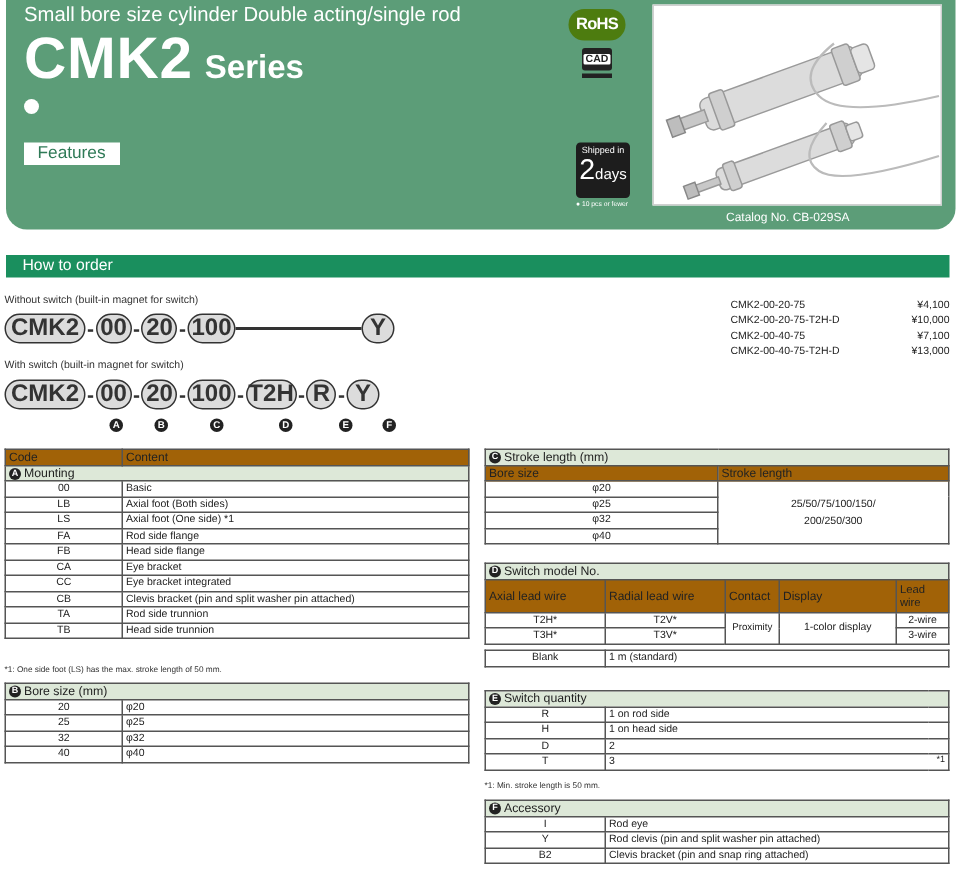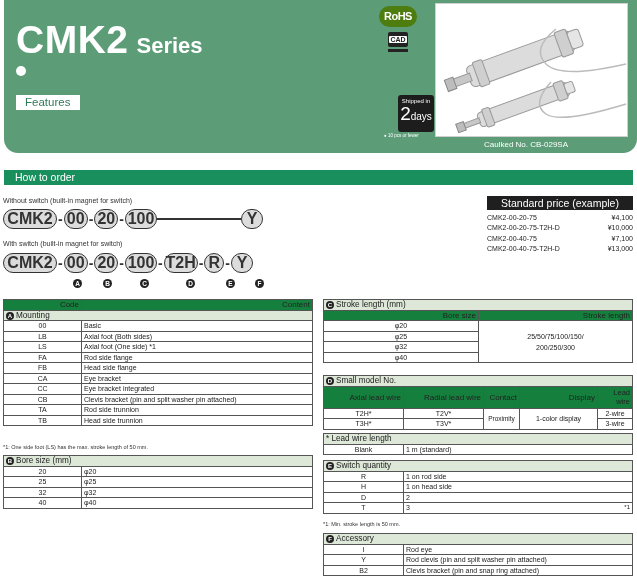--- a/index.html
+++ b/index.html
@@ -25,21 +25,21 @@
   .hero .feat-list { position: absolute; left: 14px; top: 118px; font-size: 8px; color: #fff; line-height: 12.5px; }
   .rohs {
     position: absolute; left: 379px; top: 6px; width: 38px; height: 21px; border-radius: 11px;
     background: #4d7c0f; color: #fff; font-weight: bold; font-size: 11px; text-align: center; line-height: 21px; letter-spacing: -0.5px;
   }
   .cad { position: absolute; left: 388px; top: 32px; width: 20px; height: 24px; }
   .cad .screen { width: 20px; height: 15px; background: #222; border-radius: 2px; color: #fff; font-size: 7px; font-weight: bold; display: flex; align-items: center; justify-content: center; }
   .cad .screen span { background: #fff; color: #222; padding: 0 1px; border-radius: 1px; }
   .cad .stand { width: 20px; height: 3px; background: #222; margin-top: 2px; }
   .ship {
-    position: absolute; left: 398px; top: 95px; width: 36px; height: 37px; background: #1d1d1d; border-radius: 3px;
+    position: absolute; left: 384px; top: 95px; width: 36px; height: 37px; background: #1d1d1d; border-radius: 3px;
     color: #fff; text-align: center;
   }
   .ship .l1 { font-size: 6px; margin-top: 3px; }
   .ship .l2 { font-size: 19px; line-height: 20px; }
   .ship .l2 small { font-size: 10px; }
   .ship-note { position: absolute; left: 384px; top: 133px; font-size: 4.5px; color: #fff; }
   .photo {
     position: absolute; left: 435px; top: 3px; width: 193px; height: 134px; background: #fff;
     border: 1px solid #d0d0d0;
   }
@@ -62,33 +62,34 @@
     position: absolute; width: 9px; height: 9px; border-radius: 50%; background: #222; color: #fff;
     font-size: 6.5px; font-weight: bold; text-align: center; line-height: 9px;
   }
   .price-box { position: absolute; left: 487px; top: 196px; width: 146px; }
   .price-head { background: #1f1f1f; color: #fff; font-size: 10.5px; height: 14px; line-height: 14px; text-align: center; }
   .price-row { display: flex; justify-content: space-between; font-size: 7px; color: #222; height: 10.3px; line-height: 10.3px; margin-top: 0px; }
   .price-list { padding-top: 3px; }
 
   table { border-collapse: collapse; position: absolute; font-size: 7px; color: #222; table-layout: fixed; }
   td, th { border: 1px solid #555; height: 10.5px; line-height: 9px; padding: 0 2px; font-weight: normal; }
-  th { background: #15803d; text-align: right; font-size: 8px; }
+  th { background: #a16207; text-align: left; font-size: 8px; }
   td.group { background: #dde8d8; font-size: 8.2px; text-align: left; padding-left: 2px; }
   td.c { text-align: center; }
   .gcirc {
     display: inline-block; width: 8px; height: 8px; border-radius: 50%; background: #222; color: #fff;
     font-size: 6px; font-weight: bold; text-align: center; line-height: 8px; vertical-align: middle; margin-right: 2px;
   }
   .note { position: absolute; font-size: 5.5px; color: #333; }
 </style>
 </head>
 <body>
 
 <div class="hero">
+  <div class="subtitle">Small bore size cylinder Double acting/single rod</div>
   <div class="title">
     <span class="big">CMK2</span><span class="small">Series</span>
   </div>
   <div class="bore">
     <span class="dot"></span>
   </div>
   <div class="features-tag">Features</div>
   <div class="feat-list">
   </div>
 </div>
@@ -121,21 +122,21 @@
       <rect x="40" y="92" width="95" height="15" rx="4" fill="#dcdcdc" stroke="#9a9a9a"></rect>
       <rect x="46" y="90" width="8" height="19" rx="2" fill="#cfcfcf" stroke="#999"></rect>
       <rect x="122" y="90" width="10" height="19" rx="2" fill="#cfcfcf" stroke="#999"></rect>
       <rect x="24" y="97" width="17" height="5" fill="#c8c8c8" stroke="#999"></rect>
       <rect x="17" y="95" width="8" height="9" fill="#bdbdbd" stroke="#888"></rect>
       <rect x="132" y="94" width="9" height="11" rx="2" fill="#e5e5e5" stroke="#999"></rect>
     </g>
     <path d="M115 78 Q 95 100 110 110 T 190 100" fill="none" stroke="#bbb" stroke-width="1.5"></path>
   </svg>
 </div>
-<div class="catalog">Caulked No. CB-029SA</div>
+<div class="catalog">Catalog No. CB-029SA</div>
 
 <div class="section-bar">How to order</div>
 
 <div class="lbl" style="left:3px; top:197px;">Without switch (built-in magnet for switch)</div>
 <div class="code-row" style="top:209px;">
   <div class="pill" style="width:54px;">CMK2</div>
   <span class="dash">-</span>
   <div class="pill" style="width:24px;">00</div>
   <span class="dash">-</span>
   <div class="pill" style="width:24px;">20</div>
@@ -163,21 +164,20 @@
 </div>
 
 <div class="circ" style="left:73px; top:279px;">A</div>
 <div class="circ" style="left:103px; top:279px;">B</div>
 <div class="circ" style="left:140px; top:279px;">C</div>
 <div class="circ" style="left:186px; top:279px;">D</div>
 <div class="circ" style="left:226px; top:279px;">E</div>
 <div class="circ" style="left:255px; top:279px;">F</div>
 
 <div class="price-box">
-  <div class="price-head">Standard price (example)</div>
   <div class="price-list">
     <div class="price-row">
         <span>CMK2-00-20-75</span>
         <span>¥4,100</span>
       </div>
     <div class="price-row">
         <span>CMK2-00-20-75-T2H-D</span>
         <span>¥10,000</span>
       </div>
     <div class="price-row">
@@ -308,21 +308,21 @@
 <table style="left:323px; top:375px; width:310px;">
   <colgroup>
       <col style="width:80px">
       <col style="width:80px">
       <col style="width:36px">
       <col style="width:78px">
       <col>
     </colgroup>
   <tbody>
       <tr>
-        <td class="group" colspan="5"><span class="gcirc">D</span><span>Small model No.</span></td>
+        <td class="group" colspan="5"><span class="gcirc">D</span><span>Switch model No.</span></td>
       </tr>
   <tr style="height:22px;">
     <th>Axial lead wire</th>
     <th>Radial lead wire</th>
     <th>Contact</th>
     <th>Display</th>
     <th style="font-size:7.5px;margin-top:20px;">Lead wire</th>
   </tr>
   <tr>
     <td class="c">T2H*</td>
@@ -338,23 +338,20 @@
   </tr>
 </tbody>
   </table>
 
 <table style="left:323px; top:433px; width:310px;">
   <colgroup>
       <col style="width:80px">
       <col>
     </colgroup>
   <tbody>
-      <tr>
-        <td class="group" colspan="2">* Lead wire length</td>
-      </tr>
   <tr>
         <td class="c">Blank</td>
         <td>1 m (standard)</td>
       </tr>
 </tbody>
   </table>
 
 <table style="left:323px; top:460px; width:310px;">
   <colgroup>
       <col style="width:80px">

